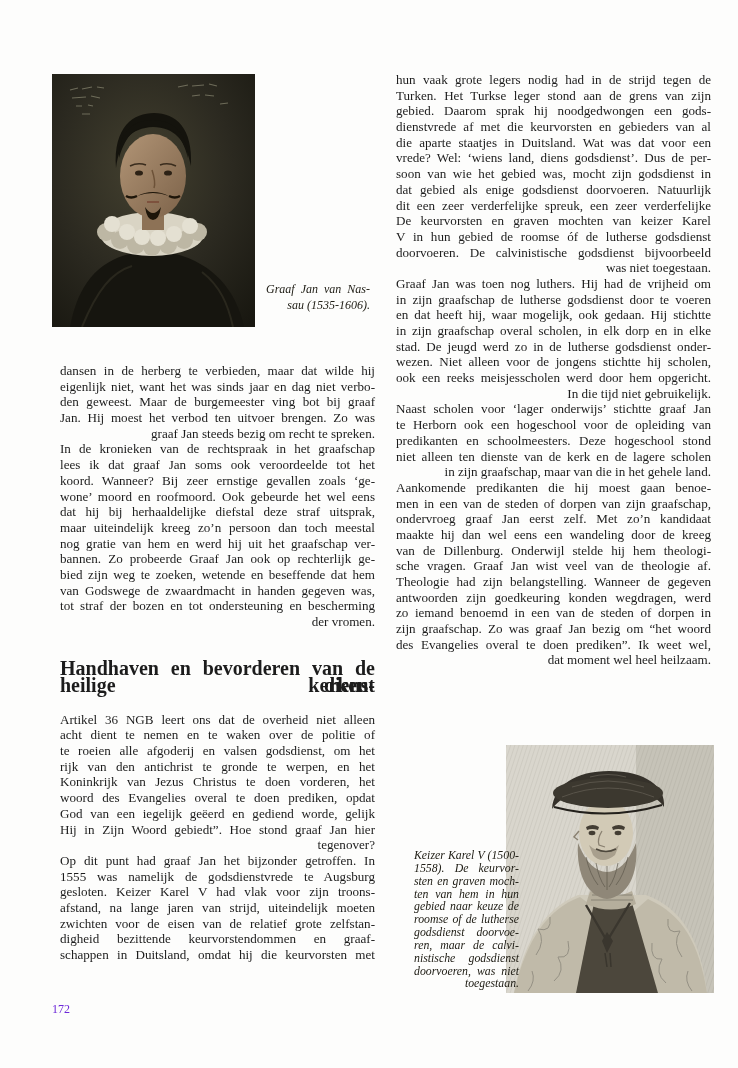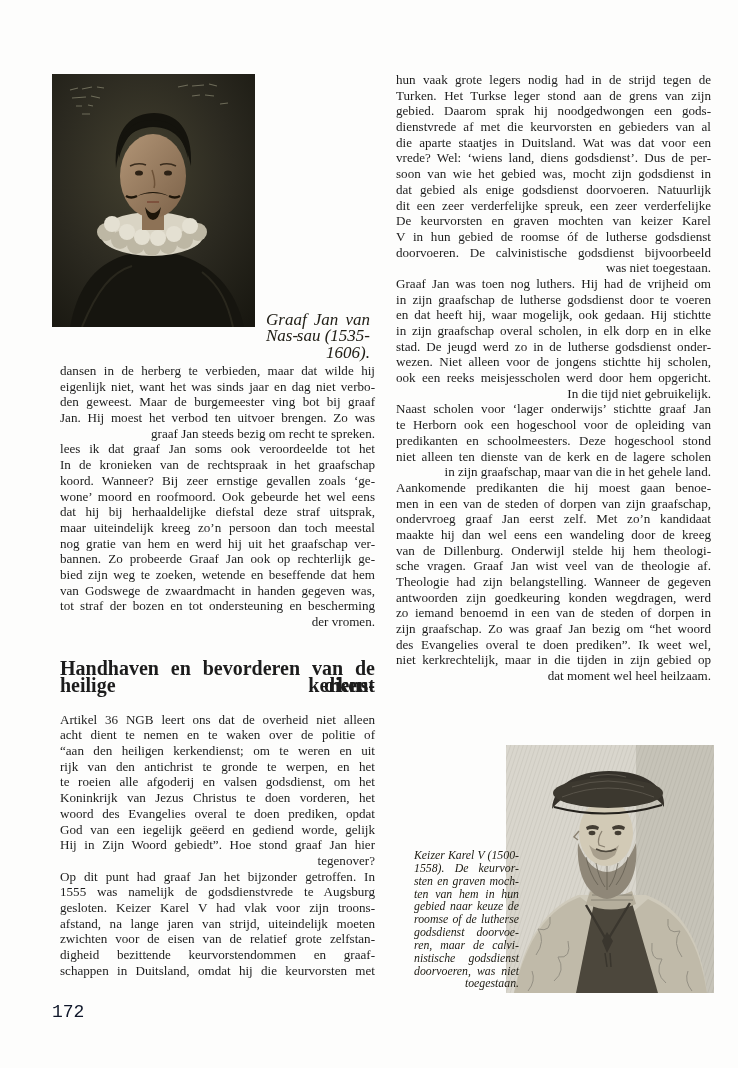--- a/index.html
+++ b/index.html
@@ -13,27 +13,27 @@
   .col { position:absolute; width:315px; }
   .col-left  { left:60px;  top:363px; }
   .col-right { left:396px; top:72px;  }
   .body-col { font-size:13.1px; line-height:15.7px; --lh:15.7px; }
   .tline { height:var(--lh); }
   .jline { text-align:justify; }
   .jline::after { content:""; display:inline-block; width:100%; height:0; vertical-align:top; }
   .last { text-align:right; }
   .block-heading { font-weight:bold; font-size:20px; line-height:17px; --lh:17px; }
   .caption { position:absolute; font-style:italic; color:#222018; }
-  .caption-jan   { left:266px; top:312px; width:104px; font-size:17px; line-height:16.4px; --lh:16.4px; }
+  .caption-jan   { left:266px; top:281px; width:104px; font-size:12px; line-height:16.4px; --lh:16.4px; }
   .caption-karel { left:414px; top:849px; width:105px; font-size:11.8px; line-height:12.85px; --lh:12.85px; }
   .portrait { position:absolute; }
   .portrait svg { display:block; width:100%; height:100%; }
   .portrait-jan   { left:52px;  top:74px;  width:203px; height:253px; }
   .portrait-karel { left:506px; top:745px; width:208px; height:248px; }
-  .page-number { position:absolute; left:52px; top:1002px; font-size:18px; color:#0f172a;font-family:Liberation Mono, monospace; }
+  .page-number { position:absolute; left:52px; top:1002px; font-size:12px; color:#6d28d9; }
 </style>
 </head>
 <body>
 
 <div class="page">
 
   <div class="portrait portrait-jan" aria-label="Dark painted portrait of Graaf Jan van Nassau with white ruff collar">
     <svg viewBox="0 0 203 253" xmlns="http://www.w3.org/2000/svg">
       <defs>
         <radialGradient id="jbg" cx="45%" cy="38%" r="80%">
@@ -98,45 +98,44 @@
 
   <div class="col col-left body-col">
       <div class="block block-paragraph">
         <div class="tline jline">dansen in de herberg te verbieden, maar dat wilde hij</div>
         <div class="tline jline">eigenlijk niet, want het was sinds jaar en dag niet verbo-</div>
         <div class="tline jline">den geweest. Maar de burgemeester ving bot bij graaf</div>
         <div class="tline jline">Jan. Hij moest het verbod ten uitvoer brengen. Zo was</div>
         <div class="tline last">graaf Jan steeds bezig om recht te spreken.</div>
       </div>
       <div class="block block-paragraph">
+        <div class="tline jline">In de kronieken van de rechtspraak in het graafschap</div>
         <div class="tline jline">lees ik dat graaf Jan soms ook veroordeelde tot het</div>
-        <div class="tline jline">In de kronieken van de rechtspraak in het graafschap</div>
         <div class="tline jline">koord. Wanneer? Bij zeer ernstige gevallen zoals ‘ge-</div>
         <div class="tline jline">wone’ moord en roofmoord. Ook gebeurde het wel eens</div>
         <div class="tline jline">dat hij bij herhaaldelijke diefstal deze straf uitsprak,</div>
         <div class="tline jline">maar uiteindelijk kreeg zo’n persoon dan toch meestal</div>
         <div class="tline jline">nog gratie van hem en werd hij uit het graafschap ver-</div>
         <div class="tline jline">bannen. Zo probeerde Graaf Jan ook op rechterlijk ge-</div>
         <div class="tline jline">bied zijn weg te zoeken, wetende en beseffende dat hem</div>
         <div class="tline jline">van Godswege de zwaardmacht in handen gegeven was,</div>
         <div class="tline jline">tot straf der bozen en tot ondersteuning en bescherming</div>
         <div class="tline last">der vromen.</div>
       </div>
       <div style="height: 30px;"></div>
       <div class="block block-heading">
         <div class="tline jline">Handhaven en bevorderen van de heilige kerken-</div>
         <div class="tline last">dienst</div>
       </div>
       <div style="height: 18px;"></div>
       <div class="block block-paragraph">
         <div class="tline jline">Artikel 36 NGB leert ons dat de overheid niet alleen</div>
         <div class="tline jline">acht dient te nemen en te waken over de politie of</div>
-        <div class="tline jline">“aan den heiligen kerkendienst; om te weren en uit</div>
+        <div class="tline jline">te roeien alle afgoderij en valsen godsdienst, om het</div>
         <div class="tline jline">rijk van den antichrist te gronde te werpen, en het</div>
-        <div class="tline jline">te roeien alle afgoderij en valsen godsdienst, om het</div>
         <div class="tline jline">Koninkrijk van Jezus Christus te doen vorderen, het</div>
         <div class="tline jline">woord des Evangelies overal te doen prediken, opdat</div>
         <div class="tline jline">God van een iegelijk geëerd en gediend worde, gelijk</div>
         <div class="tline jline">Hij in Zijn Woord gebiedt”. Hoe stond graaf Jan hier</div>
         <div class="tline last">tegenover?</div>
       </div>
       <div class="block block-paragraph">
         <div class="tline jline">Op dit punt had graaf Jan het bijzonder getroffen. In</div>
         <div class="tline jline">1555 was namelijk de godsdienstvrede te Augsburg</div>
         <div class="tline jline">gesloten. Keizer Karel V had vlak voor zijn troons-</div>
@@ -185,21 +184,20 @@
         <div class="tline jline">men in een van de steden of dorpen van zijn graafschap,</div>
         <div class="tline jline">ondervroeg graaf Jan eerst zelf. Met zo’n kandidaat</div>
         <div class="tline jline">maakte hij dan wel eens een wandeling door de kreeg</div>
         <div class="tline jline">van de Dillenburg. Onderwijl stelde hij hem theologi-</div>
         <div class="tline jline">sche vragen. Graaf Jan wist veel van de theologie af.</div>
         <div class="tline jline">Theologie had zijn belangstelling. Wanneer de gegeven</div>
         <div class="tline jline">antwoorden zijn goedkeuring konden wegdragen, werd</div>
         <div class="tline jline">zo iemand benoemd in een van de steden of dorpen in</div>
         <div class="tline jline">zijn graafschap. Zo was graaf Jan bezig om “het woord</div>
         <div class="tline jline">des Evangelies overal te doen prediken”. Ik weet wel,</div>
-        <div class="tline jline">niet kerkrechtelijk, maar in die tijden in zijn gebied op</div>
         <div class="tline last">dat moment wel heel heilzaam.</div>
       </div>
     </div>
 
   <div class="portrait portrait-karel" aria-label="Engraved portrait of Keizer Karel V with flat cap, beard and ornate robe">
     <svg viewBox="0 0 208 248" xmlns="http://www.w3.org/2000/svg">
       <defs>
         <pattern id="khatch" width="4" height="4" patternUnits="userSpaceOnUse" patternTransform="rotate(18)">
           <line x1="0" y1="0" x2="0" y2="4" stroke="#6f6a5d" stroke-width="0.6"></line>
         </pattern>

